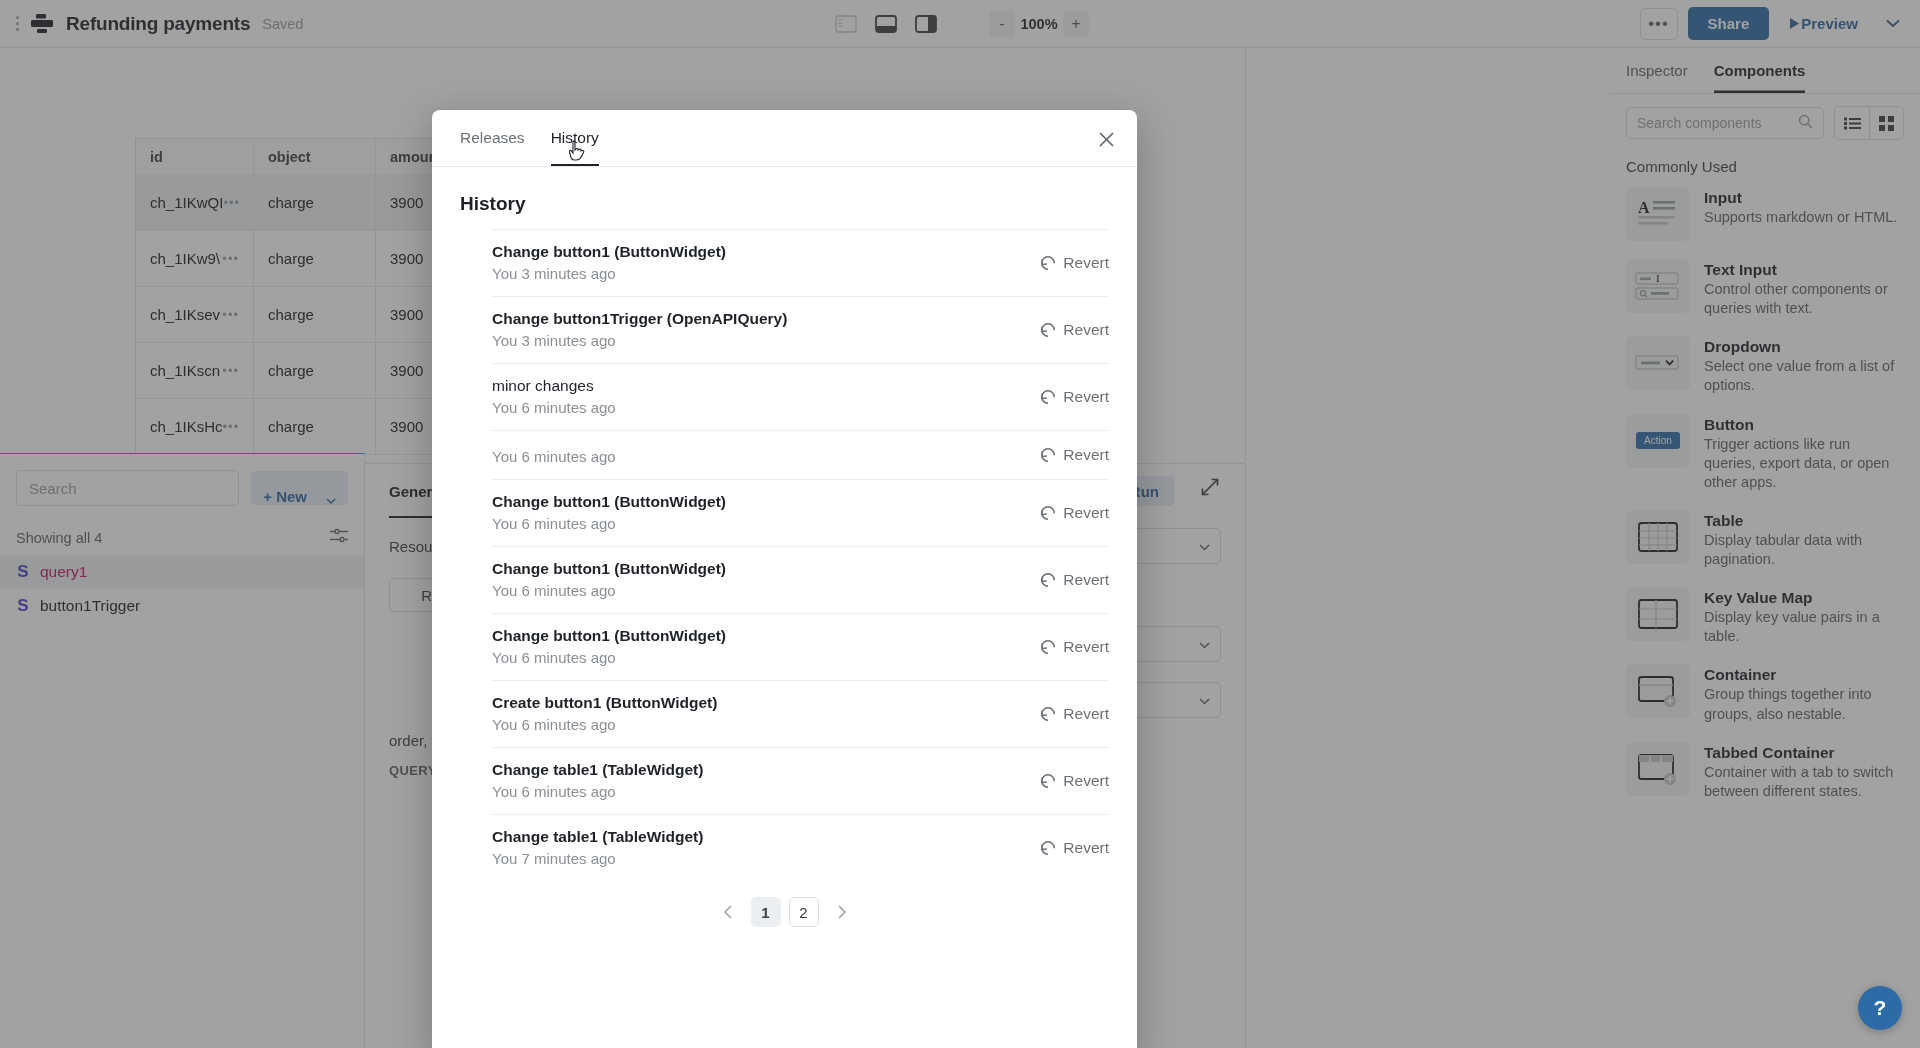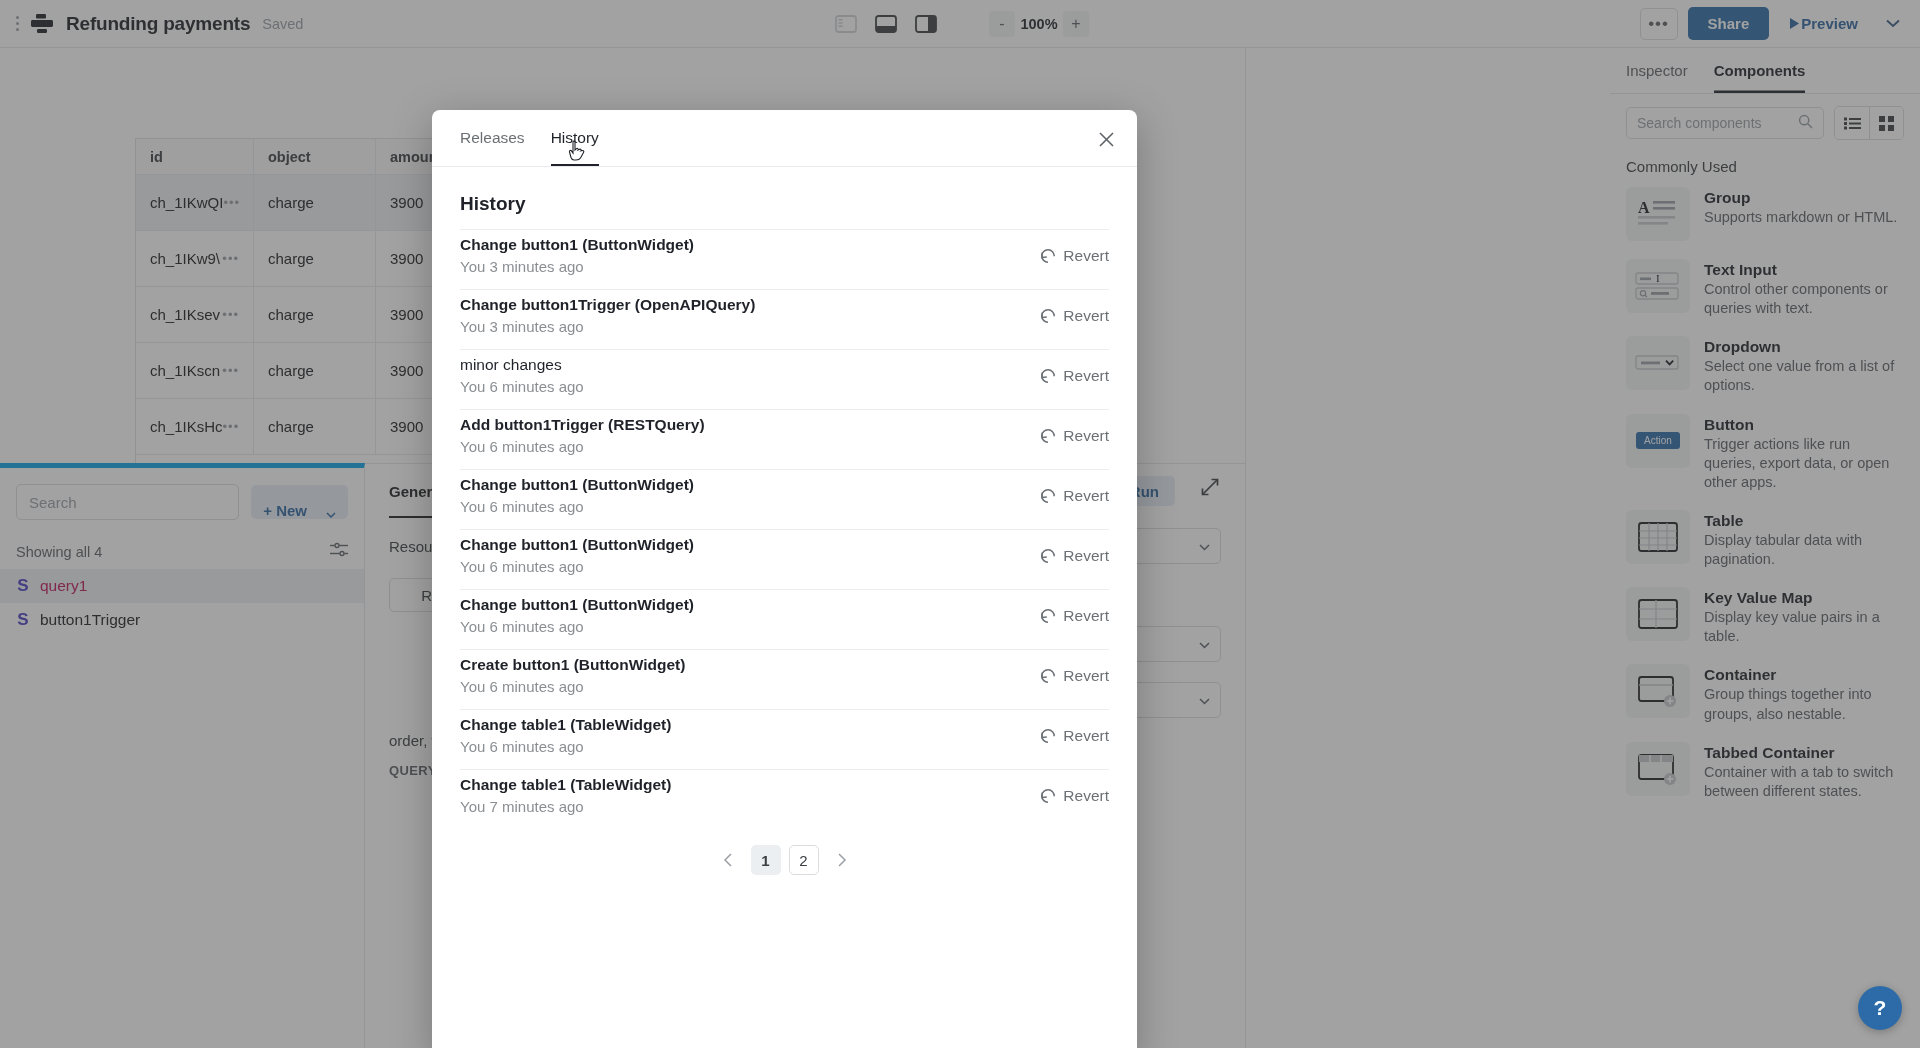--- a/index.html
+++ b/index.html
@@ -57,21 +57,21 @@
   .c-amt { width: 140px; }
   .c-rest { flex: 1; border-right: none; }
   .cell-dots { margin-left: auto; color:#9aa0a6; font-size: 13px; letter-spacing: 1px; }
   .tbl-foot { height: 44px; display:flex; align-items:center; padding-left: 14px; font-size: 15px; color:#3c4043; }
 
   .status-strip { position:absolute; left:0; top:437px; width:505px; height:26px; background:#e8eaed;
                   display:flex; align-items:center; padding-left:10px;
                   font-family:"Liberation Mono", monospace; font-size:13.5px; color:#202124; }
 
   
-  .qpanel { position:absolute; left:0; top:463px; width:365px; bottom:0; background:#fff; border-top:5px solid #0ea5e9;
+  .qpanel { position:absolute; left:0; top:453px; width:365px; bottom:0; background:#fff; border-top:1px solid #0ea5e9;
             border-right:1px solid #e3e6e8; }
   .qsearch-row { display:flex; align-items:center; gap:12px; padding: 16px; }
   .qsearch { flex:1; height: 36px; border:1px solid #dadce0; border-radius:5px; display:flex; align-items:center;
              padding: 0 12px; font-size: 15px; color:#9aa0a6; }
   .qnew { height: 34px; padding: 0 12px; border-radius: 5px; background:#e6eef7; color:#2f66a0; font-size:15px;
           font-weight:600; display:flex; align-items:flex-end; gap:19px; }
   .qshowing { display:flex; align-items:center; padding: 6px 16px 8px; font-size: 14.5px; color:#5f6368; }
   .qfilter-icon { margin-left:auto; color:#5f6368; }
   .qitem { height: 34px; display:flex; align-items:center; gap:10px; padding: 0 16px; font-size: 15.5px; color:#202124; }
   .qitem.active { background:#eceff1; }
@@ -125,21 +125,21 @@
            background:#fff; border-radius: 8px; box-shadow: 0 10px 40px rgba(0,0,0,.25); overflow:hidden; }
   .modal-head { position:relative; height: 57px; border-bottom: 1px solid #e8eaed; }
   .mtabs { display:flex; gap: 26px; padding-left: 28px; height: 100%; align-items:center; }
   .mtab { font-size: 15.5px; color:#6b7075; height:100%; display:flex; align-items:center; position:relative; }
   .mtab.active { color:#1f2329; font-weight:400; }
   .mtab.active::after { content:""; position:absolute; left:0; right:0; bottom:0; height: 2.5px; background:#1f2329; }
   .mclose { position:absolute; right: 20px; top: 18px; width: 22px; height: 22px; color:#5f6368;
             display:flex; align-items:center; justify-content:center; font-size: 19px; }
   .modal-body { padding: 0 28px; }
   .mtitle { font-size: 19px; font-weight: 700; color:#1f2329; padding: 26px 0 14px; }
-  .hrow { display:flex; align-items:center; padding: 6px 0 14px; border-top: 1px solid #ededed; }
+  .hrow { display:flex; align-items:center; padding: 13px 0 14px; border-top: 1px solid #ededed; margin-left: 32px; }
   .hrow:first-of-type { border-top: none; }
   .hrow-txt { flex:1; }
   .hrow-title { font-size: 15.5px; font-weight: 700; color:#1f2329; }
   .hrow-sub { font-size: 15px; color:#8a8f94; margin-top: 4px; }
   .revert { display:flex; align-items:center; gap: 7px; font-size: 15.5px; color:#6b7075; }
   .pager { display:flex; align-items:center; justify-content:center; gap: 8px; padding: 16px 0 10px; }
   .pg { min-width: 30px; height: 30px; border-radius: 5px; display:flex; align-items:center; justify-content:center;
         font-size: 15px; color:#3c4043; }
   .pg.cur { background:#eceff1; font-weight:600; }
   .pg.box { border:1px solid #dadce0; }
@@ -407,21 +407,21 @@
           <div class="comp-thumb">
             <svg width="44" height="34" viewBox="0 0 44 34">
               <text x="2" y="16" font-family="Liberation Serif, serif" font-size="16" font-weight="700" fill="#202124">A</text>
               <rect x="17" y="4" width="22" height="2.6" fill="#9aa0a6"></rect>
                 <rect x="17" y="10" width="22" height="2.6" fill="#9aa0a6"></rect>
               <rect x="2" y="19" width="37" height="2.6" fill="#c4c7c9"></rect>
                 <rect x="2" y="25" width="30" height="2.6" fill="#c4c7c9"></rect>
             </svg>
           </div>
           <div class="comp-txt">
-            <div class="comp-name">Group</div>
+            <div class="comp-name">Input</div>
             <div class="comp-desc">Supports markdown or HTML.</div>
           </div>
         </div>
 
         <div class="comp-item">
           <div class="comp-thumb">
             <svg width="48" height="34" viewBox="0 0 48 34">
               <rect x="2" y="4" width="42" height="11" rx="2" fill="none" stroke="#c4c7c9" stroke-width="1.3"></rect>
               <rect x="6" y="8.5" width="11" height="2.6" fill="#9aa0a6"></rect>
               <text x="22" y="13" font-family="Liberation Serif, serif" font-size="11" fill="#202124">I</text>
@@ -587,21 +587,20 @@
           <svg width="16" height="15" viewBox="0 0 16 15">
             <path d="M14.2 8.2 A6.2 6.2 0 1 0 8 14.2" fill="none" stroke="#6b7075" stroke-width="1.5"></path>
             <path d="M2.2 4.6 L2.0 9.4 L6.8 9.0" fill="none" stroke="#6b7075" stroke-width="1.5"></path>
           </svg>
           <span>Revert</span>
         </div>
       </div>
 
       <div class="hrow">
         <div class="hrow-txt">
-          <div class="hrow-title">Add button1Trigger (RESTQuery)</div>
           <div class="hrow-sub">You 6 minutes ago</div>
         </div>
         <div class="revert">
           <svg width="16" height="15" viewBox="0 0 16 15">
             <path d="M14.2 8.2 A6.2 6.2 0 1 0 8 14.2" fill="none" stroke="#6b7075" stroke-width="1.5"></path>
             <path d="M2.2 4.6 L2.0 9.4 L6.8 9.0" fill="none" stroke="#6b7075" stroke-width="1.5"></path>
           </svg>
           <span>Revert</span>
         </div>
       </div>

